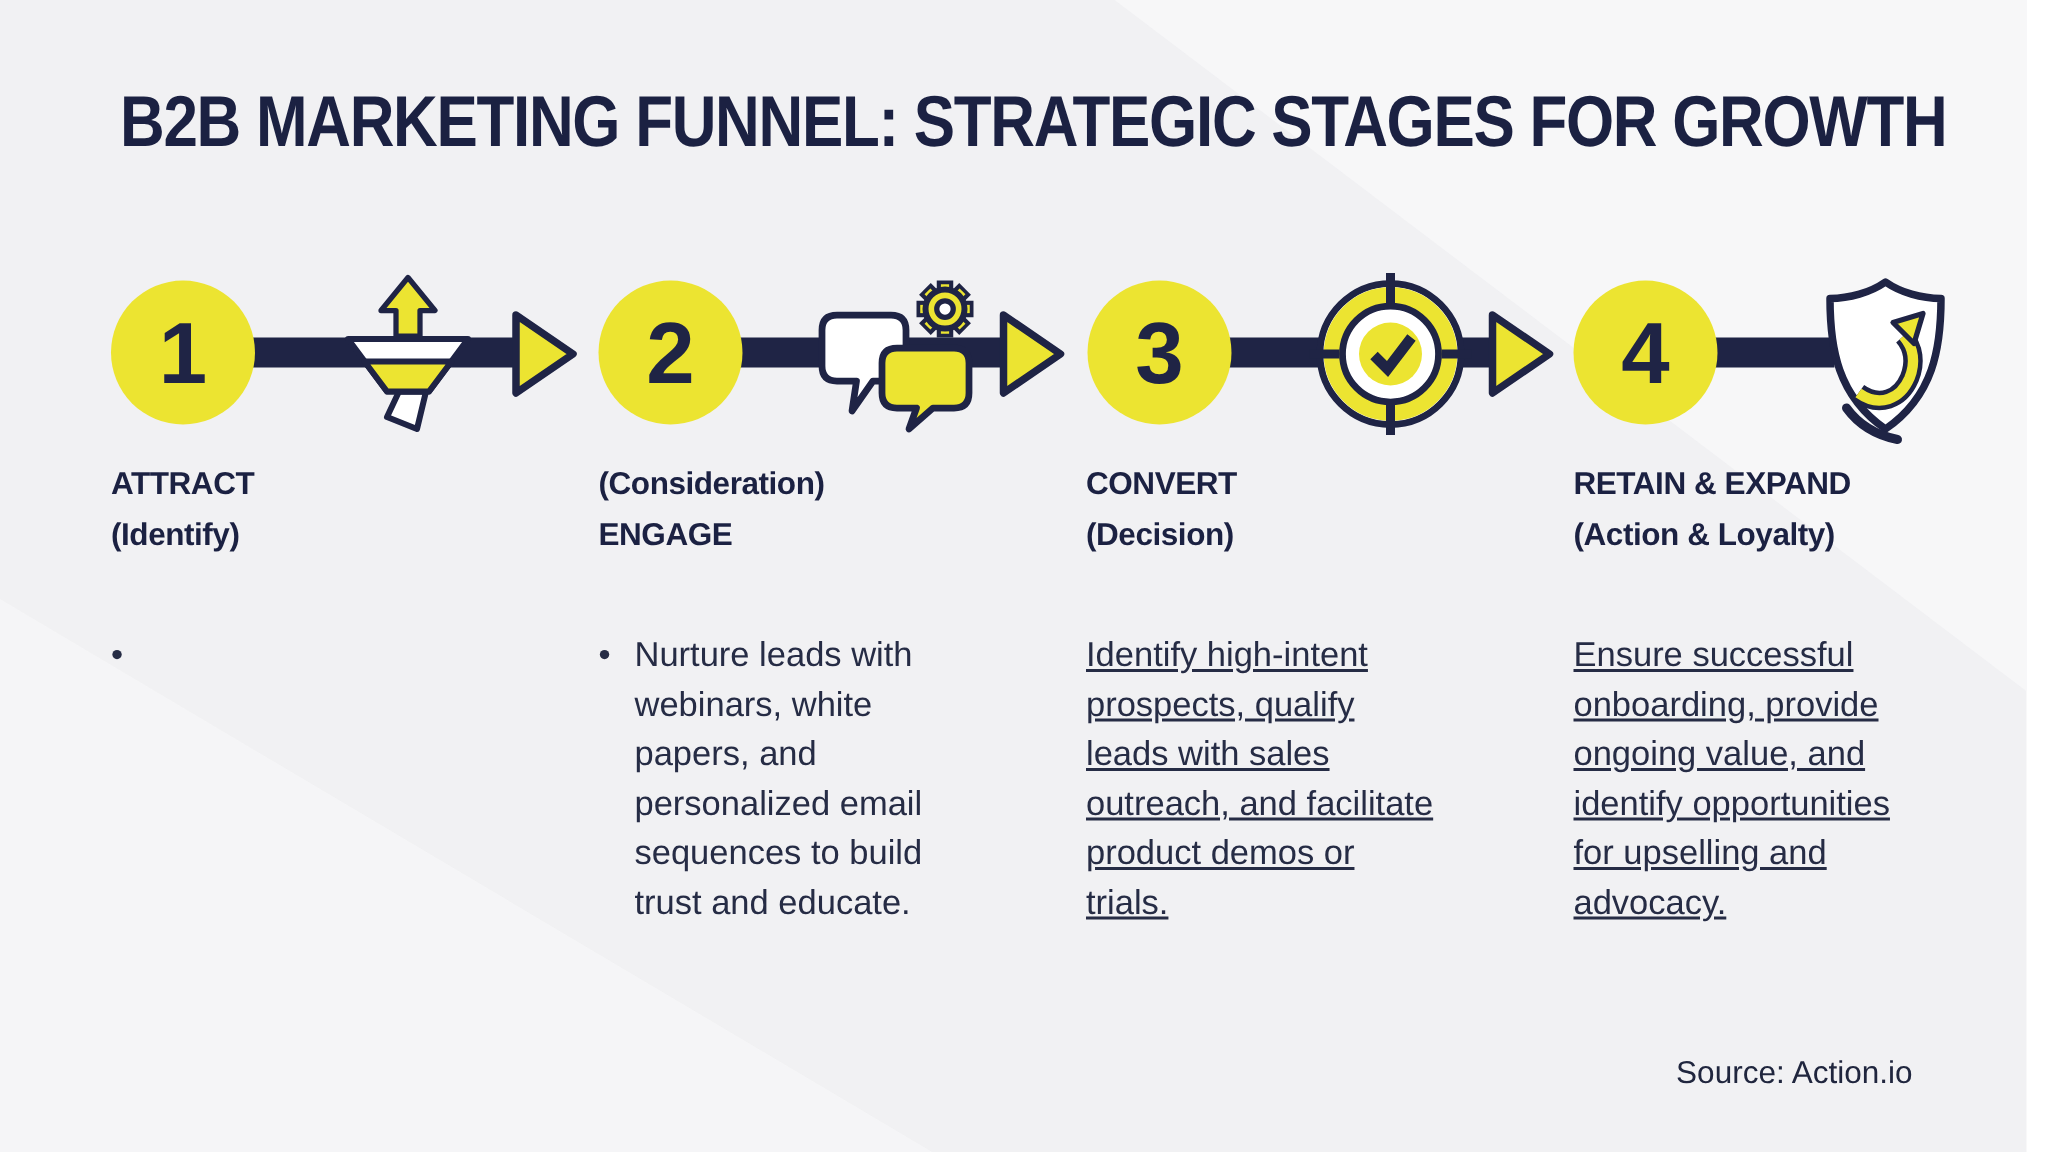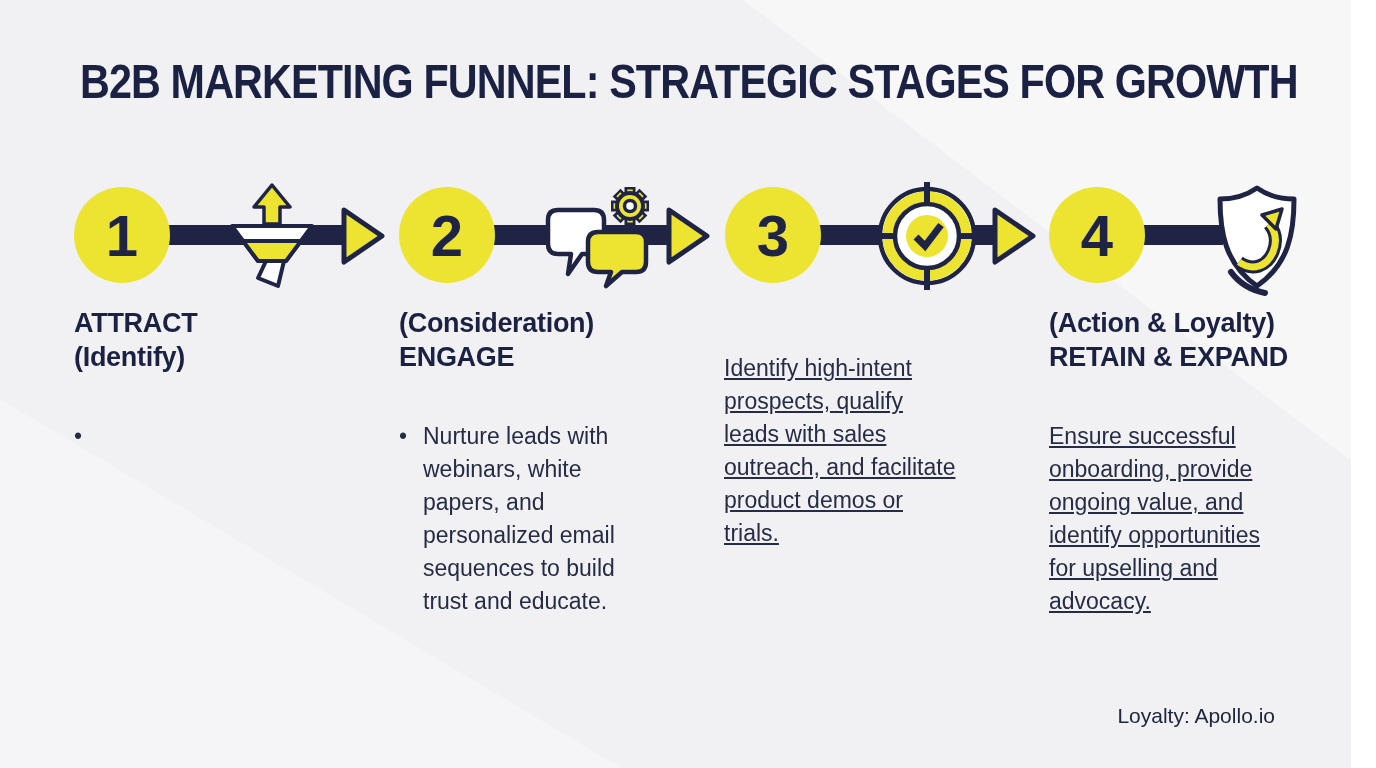--- a/index.html
+++ b/index.html
@@ -35,21 +35,21 @@
     background:#ece431; display:flex; align-items:center; justify-content:center; z-index:2;
   }
   .num{ font-size:58px; font-weight:bold; color:#1f2445; }
   .icon{ position:absolute; z-index:1; }
   .sep{ position:absolute; left:266px; top:26px; z-index:1; }
 
   .columns{
     position:absolute; left:74px; top:306px;
     display:grid; grid-template-columns:repeat(4, 325px);
   }
-  .col-heading{ font-size:27px; font-weight:bold; line-height:34px; letter-spacing:-0.3px; color:#1b2142; }
+  .col-heading{ font-size:21px; font-weight:bold; line-height:34px; letter-spacing:-0.3px; color:#1b2142; }
   .desc-row{ margin-top:46px; display:flex; font-size:23px; line-height:33px; color:#262c45; }
   .bullet{ width:24px; flex:none; }
   .desc{ width:215px; }
   .desc.wide{ width:234px;text-decoration:underline; }
 
   .source{
     position:absolute; right:76px; top:704px;
     font-size:21px; color:#20263e;
   }
 </style>
@@ -170,32 +170,36 @@
           <div>(Consideration)</div>
           <div>ENGAGE</div>
         </div>
         <div class="desc-row">
           <span class="bullet">•</span>
           <span class="desc">Nurture leads with webinars, white papers, and personalized email sequences to build trust and educate.</span>
         </div>
       </div>
 
       <div class="col">
+        <div class="col-heading">
+          <div>CONVERT</div>
+          <div>(Decision)</div>
+        </div>
         <div class="desc-row">
           <span class="desc wide">Identify high-intent prospects, qualify leads with sales outreach, and facilitate product demos or trials.</span>
         </div>
       </div>
 
       <div class="col">
         <div class="col-heading">
+          <div>RETAIN &amp; EXPAND</div>
           <div>(Action &amp; Loyalty)</div>
-          <div>RETAIN &amp; EXPAND</div>
         </div>
         <div class="desc-row">
           <span class="desc wide">Ensure successful onboarding, provide ongoing value, and identify opportunities for upselling and advocacy.</span>
         </div>
       </div>
 
     </div>
 
-    <div class="source">Loyalty: Apollo.io</div>
+    <div class="source">Source: Action.io</div>
   </div>
 </div>
 
 </body></html>

